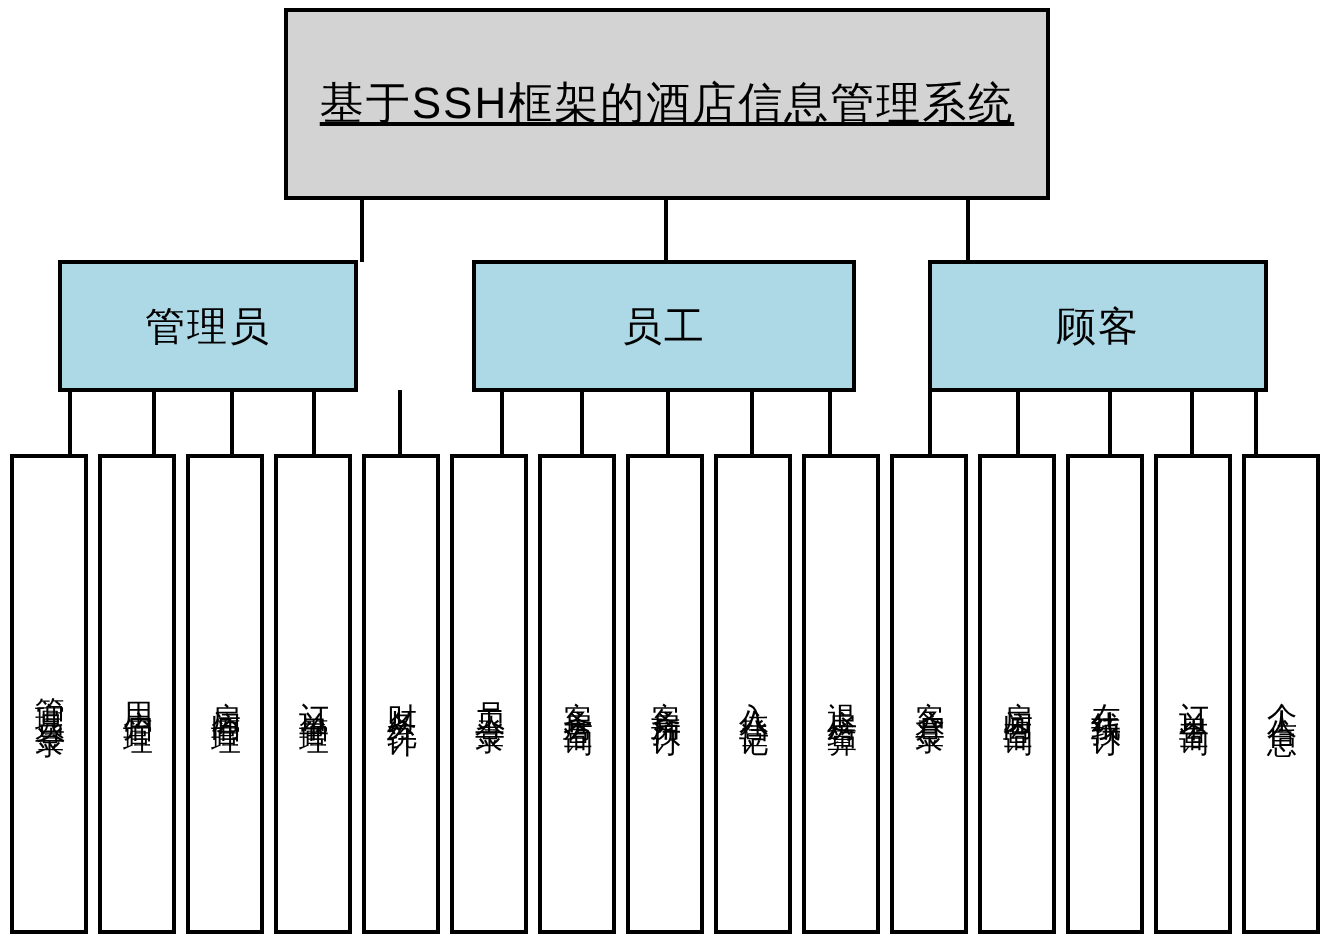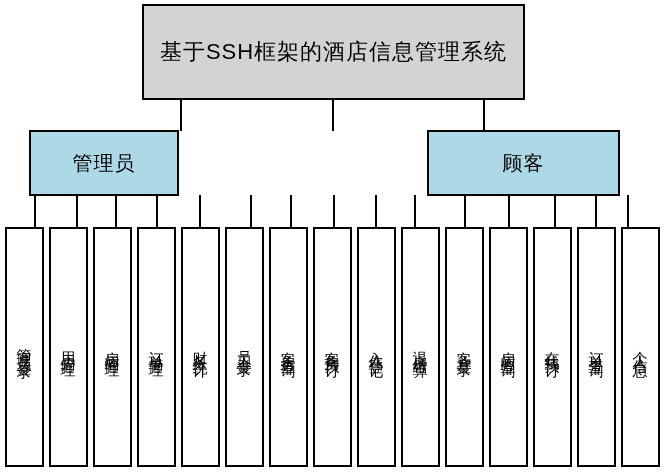--- a/index.html
+++ b/index.html
@@ -23,20 +23,21 @@
     align-items: center;
     justify-content: center;
     color: #000000;
   }
   .root-box {
     background: var(--root-fill, #d3d3d3);
     font-size: 22px;
     letter-spacing: 1px;
     left: 142px; top: 4px; width: 383px; height: 96px;
     z-index: 2;
+    text-decoration: underline;
   }
   .group-box {
     background: var(--group-fill, #add8e6);
     font-size: 20px;
     letter-spacing: 1px;
     top: 130px; height: 66px;
     z-index: 2;
   }
   .leaf-box {
     background: var(--leaf-fill, #ffffff);
@@ -70,21 +71,24 @@
     <span>基于SSH框架的酒店信息管理系统</span>
   </div>
 
   <div class="vline tier1" style="left:180px"></div>
   <div class="vline tier1" style="left:332px"></div>
   <div class="vline tier1" style="left:483px"></div>
 
   <div class="box group-box" style="left:29px;width:150px">
     <span>管理员</span>
   </div>
-  <div class="box group-box" style="left:427px;width:193px">
+  <div class="box group-box" style="left:236px;width:192px">
+    <span>员工</span>
+  </div>
+  <div class="box group-box" style="left:464px;width:170px">
     <span>顾客</span>
   </div>
 
   <div class="vline tier2" style="left:34px"></div>
   <div class="vline tier2" style="left:76px"></div>
   <div class="vline tier2" style="left:115px"></div>
   <div class="vline tier2" style="left:156px"></div>
   <div class="vline tier2" style="left:199px"></div>
   <div class="vline tier2" style="left:250px"></div>
   <div class="vline tier2" style="left:290px"></div>

